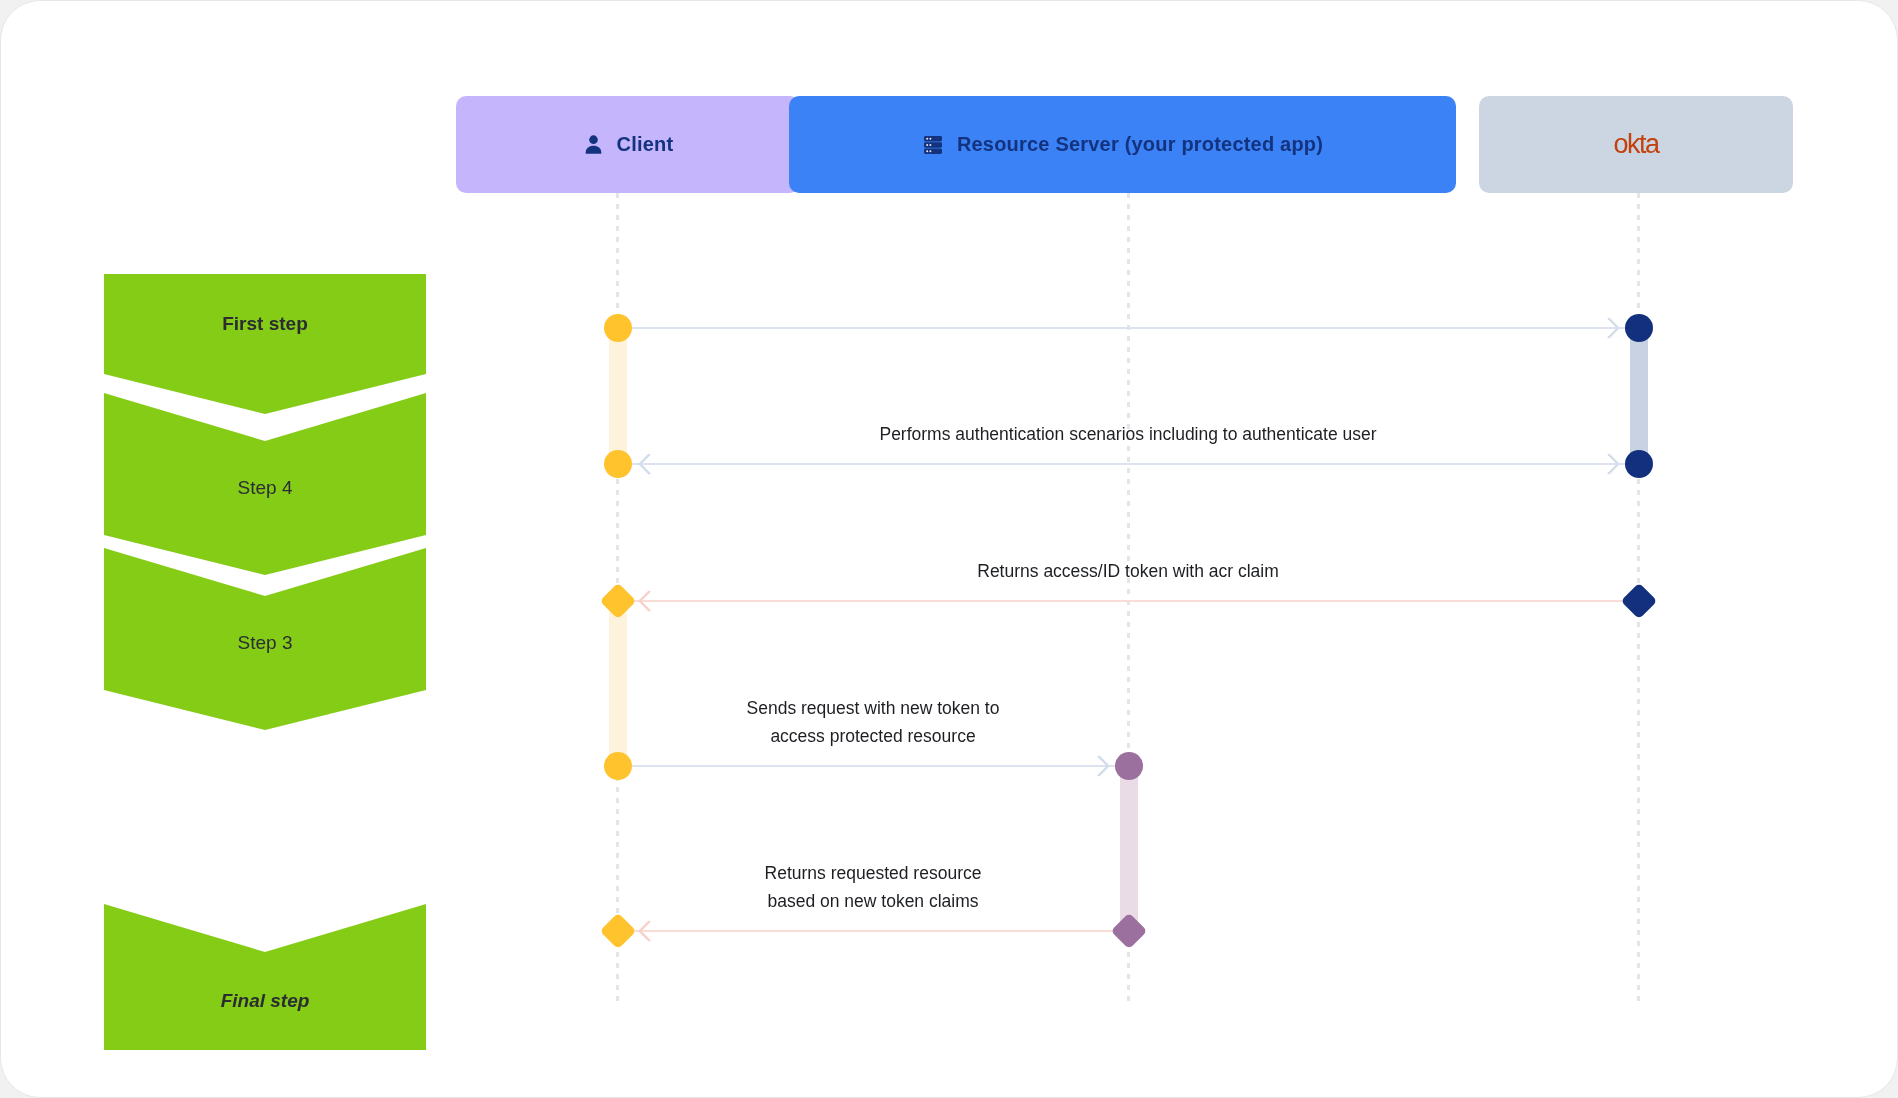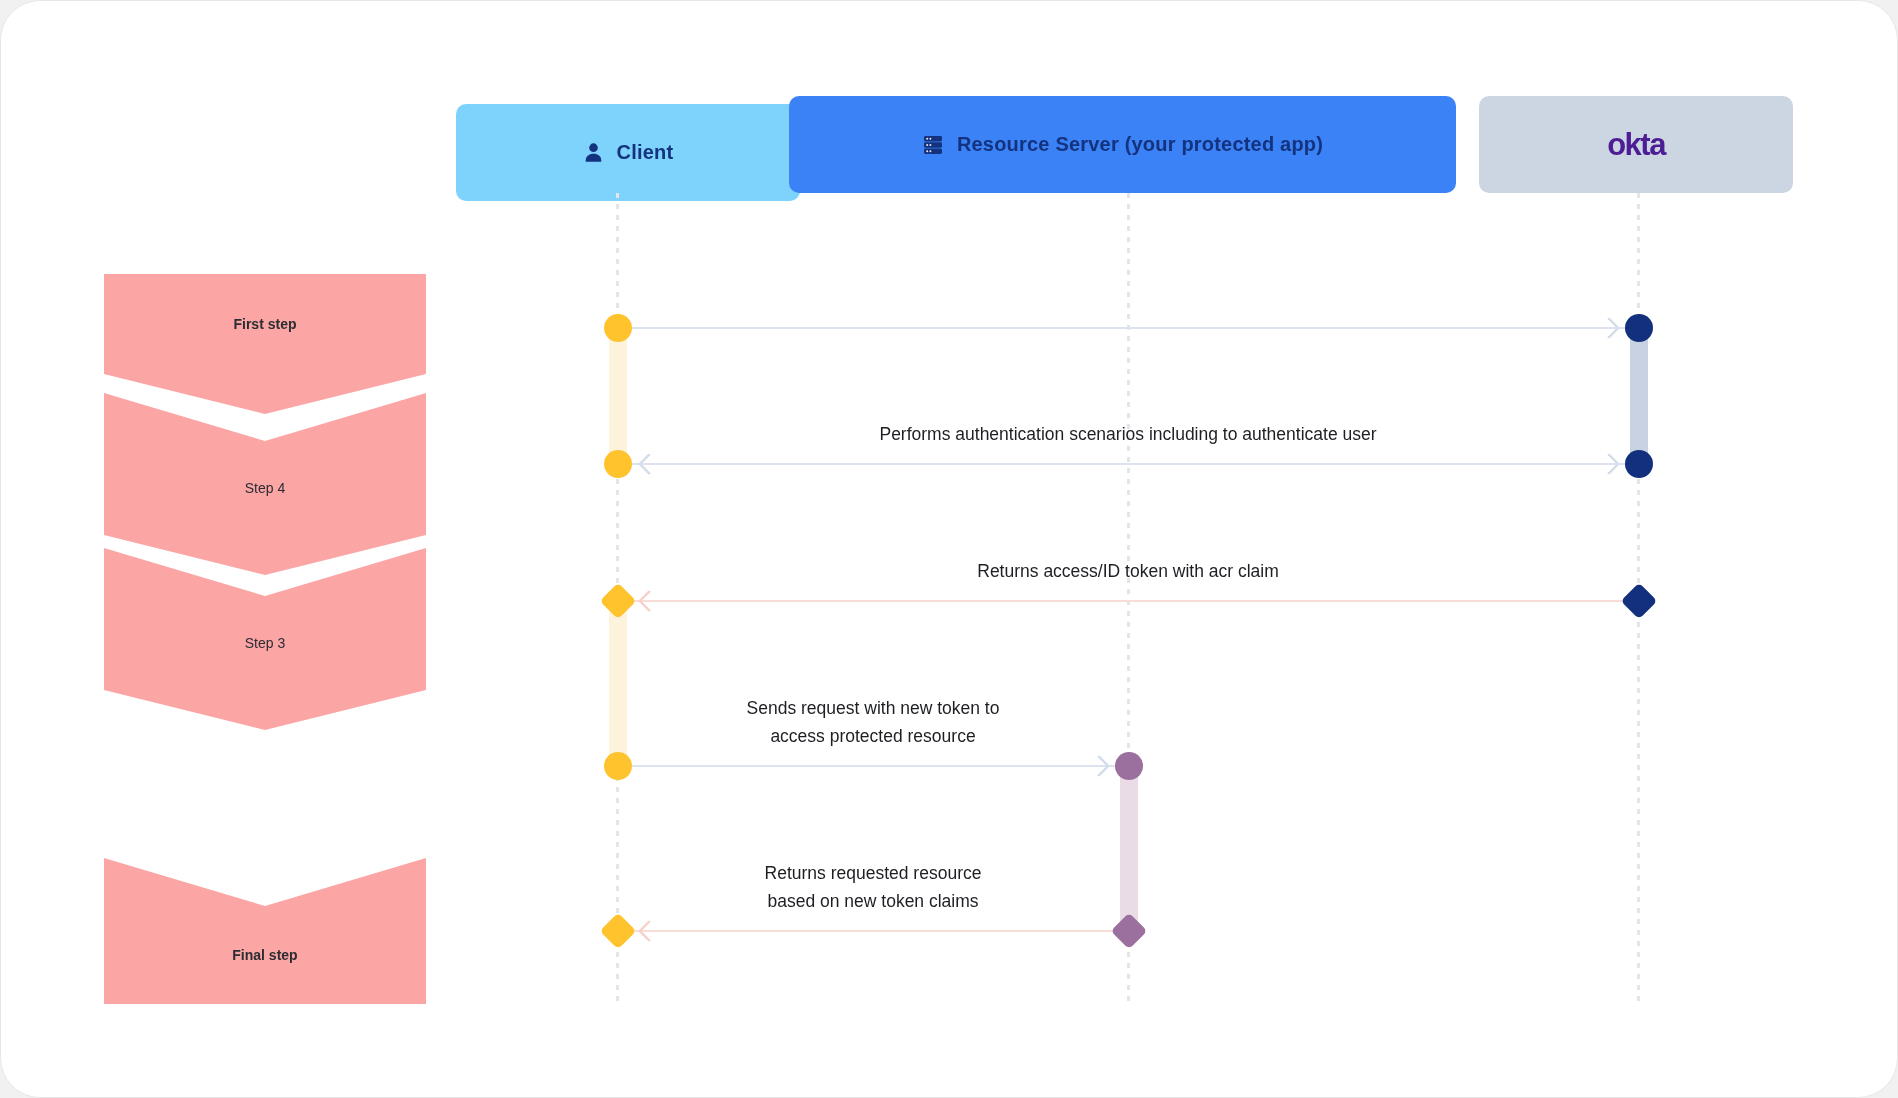--- a/index.html
+++ b/index.html
@@ -7,39 +7,39 @@
     position:relative; width:1898px; height:1098px; background:#ffffff;
     border-radius:40px; border:1px solid #e7e7e7; box-sizing:border-box; overflow:hidden;
   }
 
   
   .lane-header {
     position:absolute; top:95px; height:97px; border-radius:10px;
     display:flex; align-items:center; justify-content:center; gap:13px;
     font-size:20px; font-weight:600; color:#14337f; letter-spacing:.2px;
   }
-  .lane-client   { left:455px;  width:344px; background:#7dd3fc;margin-top:8px; }
+  .lane-client   { left:455px;  width:344px; background:#c4b5fd; }
   .lane-rs       { left:788px;  width:667px; background:#3b82f6; }
   .lane-okta     { left:1478px; width:314px; background:#ccd6e3; }
-  .okta-logo     { font-size:31px; font-weight:700; color:#4c1d95; letter-spacing:-1.5px; }
+  .okta-logo     { font-size:27px; font-weight:400; color:#c2410c; letter-spacing:-1.5px; }
 
   
   .chev {
-    position:absolute; left:103px; width:322px; background:#fca5a5;
+    position:absolute; left:103px; width:322px; background:#84cc16;
     display:flex; align-items:center; justify-content:center;
-    font-size:14px; color:#2b2d33; text-align:center;
+    font-size:19px; color:#2b2d33; text-align:center;
   }
   .chev.bold { font-weight:700; }
   .chev-first { top:273px; height:140px; padding-bottom:40px; box-sizing:border-box;
     clip-path:polygon(0 0,100% 0,100% calc(100% - 40px),50% 100%,0 calc(100% - 40px)); }
   .chev-mid { height:182px; padding-top:48px; padding-bottom:40px; box-sizing:border-box;
     clip-path:polygon(0 0,50% 48px,100% 0,100% calc(100% - 40px),50% 100%,0 calc(100% - 40px)); }
   .chev-2 { top:392px; } .chev-3 { top:547px; } .chev-4 { top:702px; }
-  .chev-last { top:857px; height:146px; padding-top:48px; box-sizing:border-box;
-    clip-path:polygon(0 0,50% 48px,100% 0,100% 100%,0 100%); }
+  .chev-last { top:903px; height:146px; padding-top:48px; box-sizing:border-box;
+    clip-path:polygon(0 0,50% 48px,100% 0,100% 100%,0 100%);font-style:italic; }
 
   
   .lifeline {
     position:absolute; top:192px; height:813px; width:3px;
     background:repeating-linear-gradient(to bottom,#e2e5ea 0 5px,transparent 5px 11px);
   }
   .bar { position:absolute; width:18px; }
   .msg-line { position:absolute; height:2.5px; }
   .ah { position:absolute; width:16px; height:16px; box-sizing:border-box; }
   .ah-right { border-top:3px solid; border-right:3px solid; transform:rotate(45deg); border-radius:2px; }

